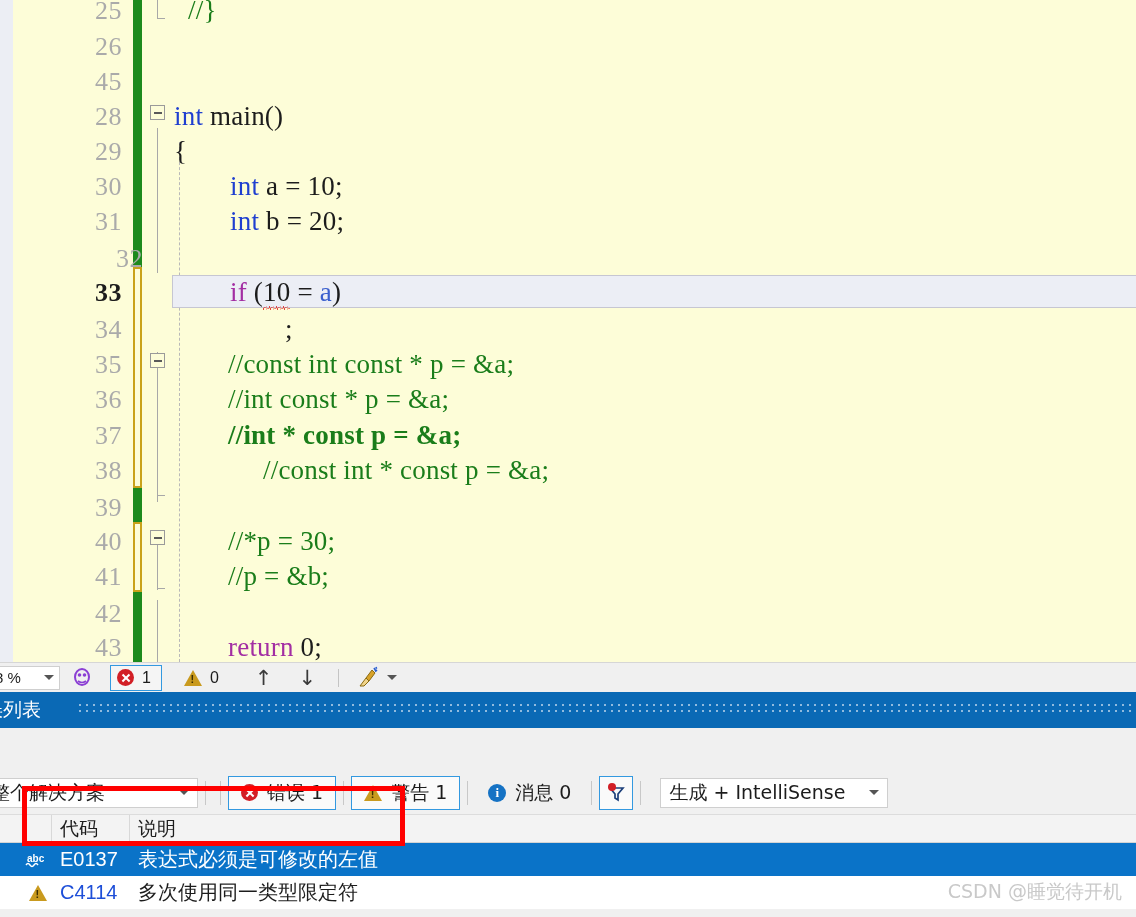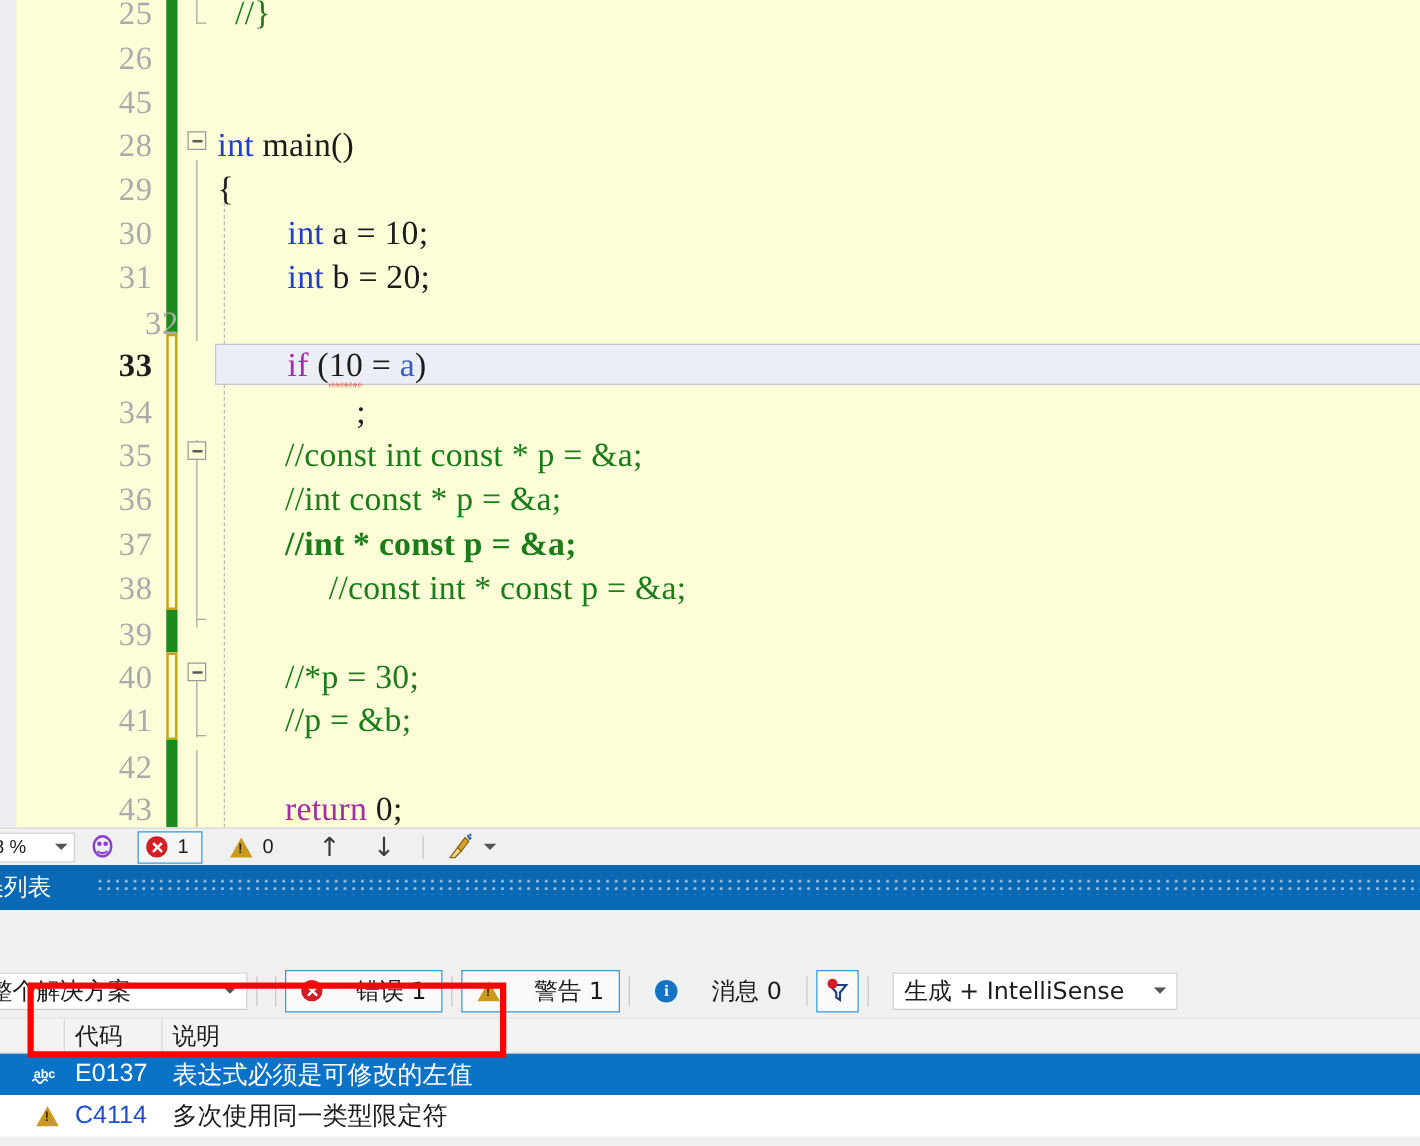--- a/index.html
+++ b/index.html
@@ -164,21 +164,21 @@
     margin-top: 43px;
   }
   .scope-combo {
     width: 212px; height:30px; margin-left:-14px; background:#fff;
     border:1px solid #cfcfcf; display:flex; align-items:center;
     justify-content:space-between; padding:0 8px 0 4px;
     font-size:19px; color:#1c1c1c;
   }
   .tb-sep { width:1px; height:24px; background:#c8c8c8; margin:0 7px; }
   .tb-btn {
-    height:34px; display:flex; align-items:center; gap:27px;
+    height:34px; display:flex; align-items:center; gap:9px;
     padding:0 12px; font-size:19px; color:#1c1c1c;
     border:1px solid transparent;
   }
   .tb-btn.active { border:1px solid #3399e0; background:#fafafa; }
   .info-circle {
     width:18px; height:18px; border-radius:50%; background:#1572c4;
     color:#fff; font-size:13px; font-weight:bold; display:flex;
     align-items:center; justify-content:center; font-family:"Liberation Serif", serif;
   }
   .filter-btn {
@@ -475,17 +475,18 @@
       <div class="grow">
         <div class="gc c0"></div>
         <div class="gc c1">
             <span class="warn-tri-sm"></span>
           </div>
         <div class="gc c2">C4114</div>
         <div class="gc c3 cjk">多次使用同一类型限定符</div>
       </div>
     </div>
 
+    <div class="watermark cjk">CSDN @睡觉待开机</div>
   </div>
 
   <div class="annot-rect" style="left:22px; top:786px; width:383px; height:60px;"></div>
 
 </div>
 
 </body></html>

